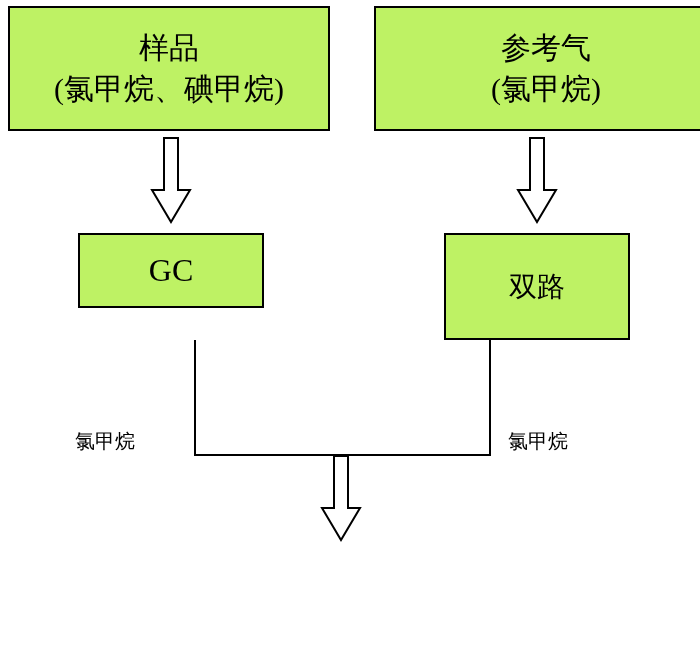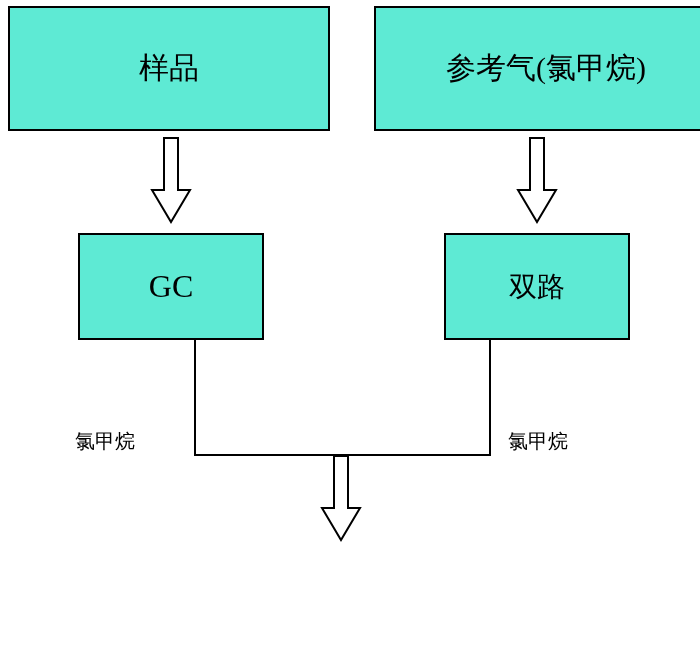--- a/index.html
+++ b/index.html
@@ -12,31 +12,32 @@
     width: 700px;
     height: 664px;
     background: #ffffff;
     font-family: "Liberation Serif", "DejaVu Serif", serif;
     color: #000000;
     overflow: hidden;
   }
   .box {
     position: absolute;
     border: 2px solid #000000;
-    background: #5eead4;
+    background: #bef264;
     display: flex;
+    flex-direction: column;
     align-items: center;
     justify-content: center;
     text-align: left;
     box-sizing: border-box;
     line-height: 1.35;
   }
   .box-sample   { left: 8px;   top: 6px;   width: 322px; height: 125px; font-size: 30px; }
   .box-ref      { left: 374px; top: 6px;   width: 344px; height: 125px; font-size: 30px; }
-  .box-gc       { left: 78px;  top: 233px; width: 186px; height: 107px; font-size: 32px; }
+  .box-gc       { left: 78px;  top: 233px; width: 186px; height: 75px; font-size: 32px; }
   .box-dual     { left: 444px; top: 233px; width: 186px; height: 107px; font-size: 28px; }
   .box-mat253   { left: 237px; top: 553px; width: 204px; height: 98px;  font-size: 30px; }
   .connector-layer {
     position: absolute;
     left: 0;
     top: 0;
     width: 700px;
     height: 664px;
     pointer-events: none;
   }
@@ -63,20 +64,21 @@
 
     <polygon points="164,138 178,138 178,190 190,190 171,222 152,190 164,190" fill="#ffffff" stroke="#000000" stroke-width="2"></polygon>
 
     <polygon points="530,138 544,138 544,190 556,190 537,222 518,190 530,190" fill="#ffffff" stroke="#000000" stroke-width="2"></polygon>
 
     <polygon points="334,456 348,456 348,508 360,508 341,540 322,508 334,508" fill="#ffffff" stroke="#000000" stroke-width="2"></polygon>
   </svg>
 
   <div class="box box-sample">
     <div>样品</div>
+    <div>(氯甲烷、碘甲烷)</div>
   </div>
 
   <div class="box box-ref">
     <div>参考气</div>
     <div>(氯甲烷)</div>
   </div>
 
   <div class="box box-gc">
     <div>GC</div>
   </div>

